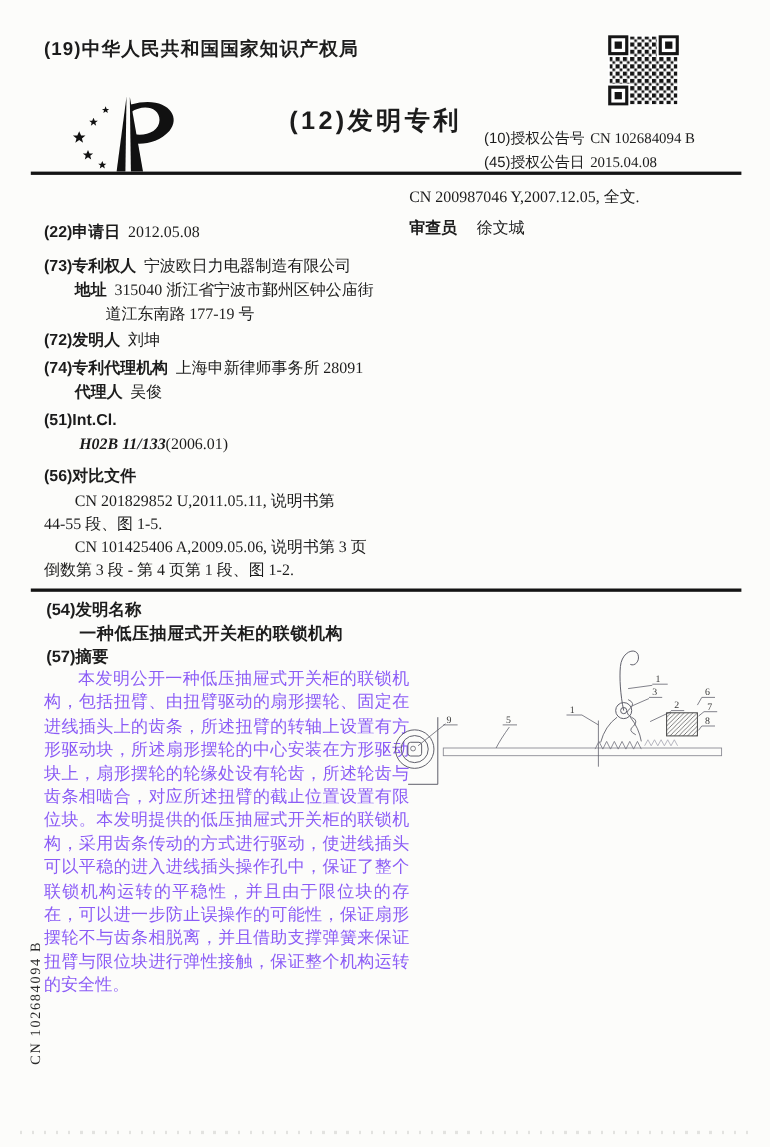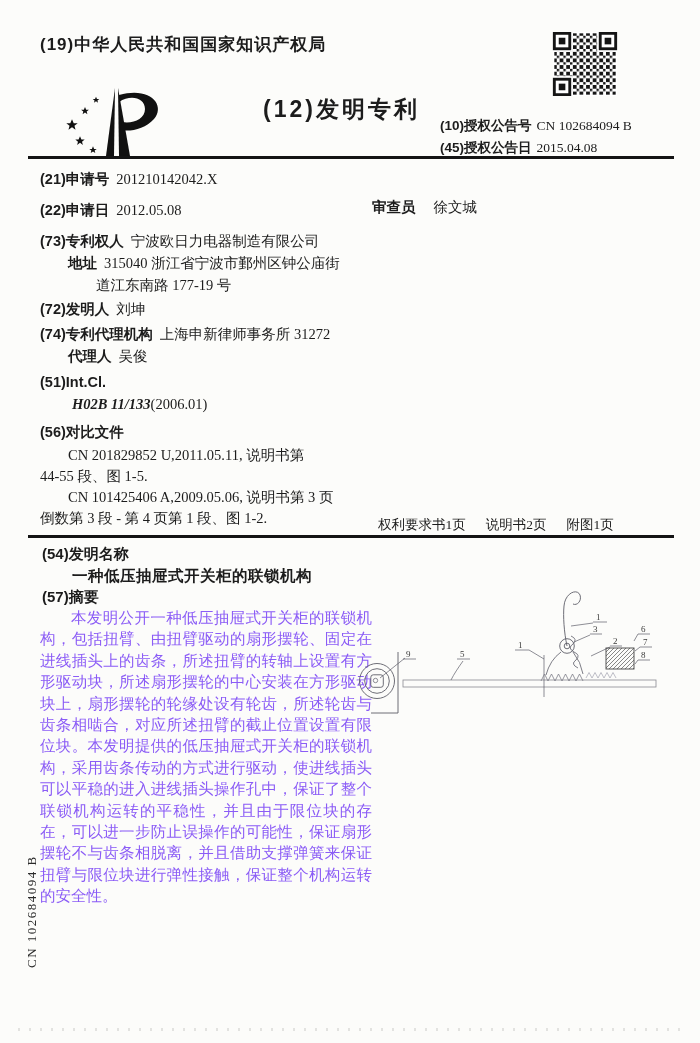--- a/index.html
+++ b/index.html
@@ -8,21 +8,21 @@
     background:#fcfcfa;color:#1c1c1c;overflow:hidden;
     font-family:"Liberation Serif","DejaVu Serif",serif;
     padding-left:28px;
   }
   .abs{position:absolute;white-space:nowrap;}
   .sans{font-family:"Liberation Sans","DejaVu Sans",sans-serif;}
   .b{font-weight:bold;}
   .office{font-size:17px;font-weight:bold;letter-spacing:1px;}
   .dockind{font-size:23px;font-weight:bold;letter-spacing:3px;}
   .publine{font-size:13.5px;}
-  .publine .lbl{font-family:"Liberation Sans","DejaVu Sans",sans-serif;font-weight:bold;margin-right:5px;}
+  .publine .lbl{font-family:"Liberation Sans","DejaVu Sans",sans-serif;font-weight:normal;margin-right:5px;}
   .rule{position:absolute;left:28px;width:646px;height:2.5px;background:#141414;}
   .row{position:absolute;font-size:14.5px;white-space:nowrap;}
   .row .lbl{font-family:"Liberation Sans","DejaVu Sans",sans-serif;font-weight:bold;margin-right:7px;}
   .row .val{font-size:14.5px;}
   .intcl-code{font-weight:bold;font-style:italic;}
   .pages span{margin-right:20px;font-size:13.5px;}
   .title-label{font-size:15px;text-align:center;}
   .invention-title{font-size:15.5px;font-weight:bold;letter-spacing:.5px;}
   .abstract{
     position:absolute;left:40px;top:607px;width:332px;
@@ -87,40 +87,37 @@
 
   <div class="abs publine" style="left:440px;top:117px">
     <span class="lbl">(10)授权公告号</span><span>CN 102684094 B</span>
   </div>
   <div class="abs publine" style="left:440px;top:139px">
     <span class="lbl">(45)授权公告日</span><span>2015.04.08</span>
   </div>
 
   <div class="rule" style="top:156px"></div>
 
-  <div class="row" style="left:40px;top:170px">
-    <span class="lbl">(21)申请号</span><span class="val">201210142042.X</span>
-  </div>
   <div class="row" style="left:40px;top:201px">
     <span class="lbl">(22)申请日</span><span class="val">2012.05.08</span>
   </div>
   <div class="row" style="left:40px;top:232px">
     <span class="lbl">(73)专利权人</span><span class="val">宁波欧日力电器制造有限公司</span>
   </div>
   <div class="row" style="left:68px;top:254px">
     <span class="lbl">地址</span><span class="val">315040 浙江省宁波市鄞州区钟公庙街</span>
   </div>
   <div class="row" style="left:96px;top:276px">
     <span class="val">道江东南路 177-19 号</span>
   </div>
   <div class="row" style="left:40px;top:300px">
     <span class="lbl">(72)发明人</span><span class="val">刘坤</span>
   </div>
   <div class="row" style="left:40px;top:325px">
-    <span class="lbl">(74)专利代理机构</span><span class="val">上海申新律师事务所 31272</span>
+    <span class="lbl">(74)专利代理机构</span><span class="val">上海申新律师事务所 28091</span>
   </div>
   <div class="row" style="left:68px;top:347px">
     <span class="lbl">代理人</span><span class="val">吴俊</span>
   </div>
   <div class="row" style="left:40px;top:374px">
     <span class="lbl">(51)Int.Cl.</span>
   </div>
   <div class="row" style="left:72px;top:396px">
     <span class="val intcl-code">H02B 11/133</span><span class="val">(2006.01)</span>
   </div>
@@ -133,25 +130,25 @@
   <div class="row" style="left:40px;top:467px">
     <span class="val">44-55 段、图 1-5.</span>
   </div>
   <div class="row" style="left:68px;top:488px">
     <span class="val">CN 101425406 A,2009.05.06, 说明书第 3 页</span>
   </div>
   <div class="row" style="left:40px;top:509px">
     <span class="val">倒数第 3 段 - 第 4 页第 1 段、图 1-2.</span>
   </div>
 
+  <div class="row" style="left:372px;top:170px">
+    <span class="val">CN 200987046 Y,2007.12.05, 全文.</span>
+  </div>
   <div class="row" style="left:372px;top:198px">
     <span class="lbl" style="margin-right:18px">审查员</span><span class="val">徐文城</span>
-  </div>
-  <div class="row pages" style="left:378px;top:516px">
-    <span>权利要求书1页</span><span>说明书2页</span><span style="margin-right:0">附图1页</span>
   </div>
 
   <div class="rule" style="top:535px"></div>
 
   <div class="row sans b title-label" style="left:42px;top:545px">(54)发明名称</div>
   <div class="abs invention-title sans" style="left:72px;top:566px">一种低压抽屉式开关柜的联锁机构</div>
   <div class="row sans b title-label" style="left:42px;top:588px">(57)摘要</div>
   <div class="abstract">本发明公开一种低压抽屉式开关柜的联锁机构，包括扭臂、由扭臂驱动的扇形摆轮、固定在进线插头上的齿条，所述扭臂的转轴上设置有方形驱动块，所述扇形摆轮的中心安装在方形驱动块上，扇形摆轮的轮缘处设有轮齿，所述轮齿与齿条相啮合，对应所述扭臂的截止位置设置有限位块。本发明提供的低压抽屉式开关柜的联锁机构，采用齿条传动的方式进行驱动，使进线插头可以平稳的进入进线插头操作孔中，保证了整个联锁机构运转的平稳性，并且由于限位块的存在，可以进一步防止误操作的可能性，保证扇形摆轮不与齿条相脱离，并且借助支撑弹簧来保证扭臂与限位块进行弹性接触，保证整个机构运转的安全性。</div>
 
   <svg class="abs" style="left:358px;top:584px;width:334px;height:152px" viewBox="0 0 334 152">

